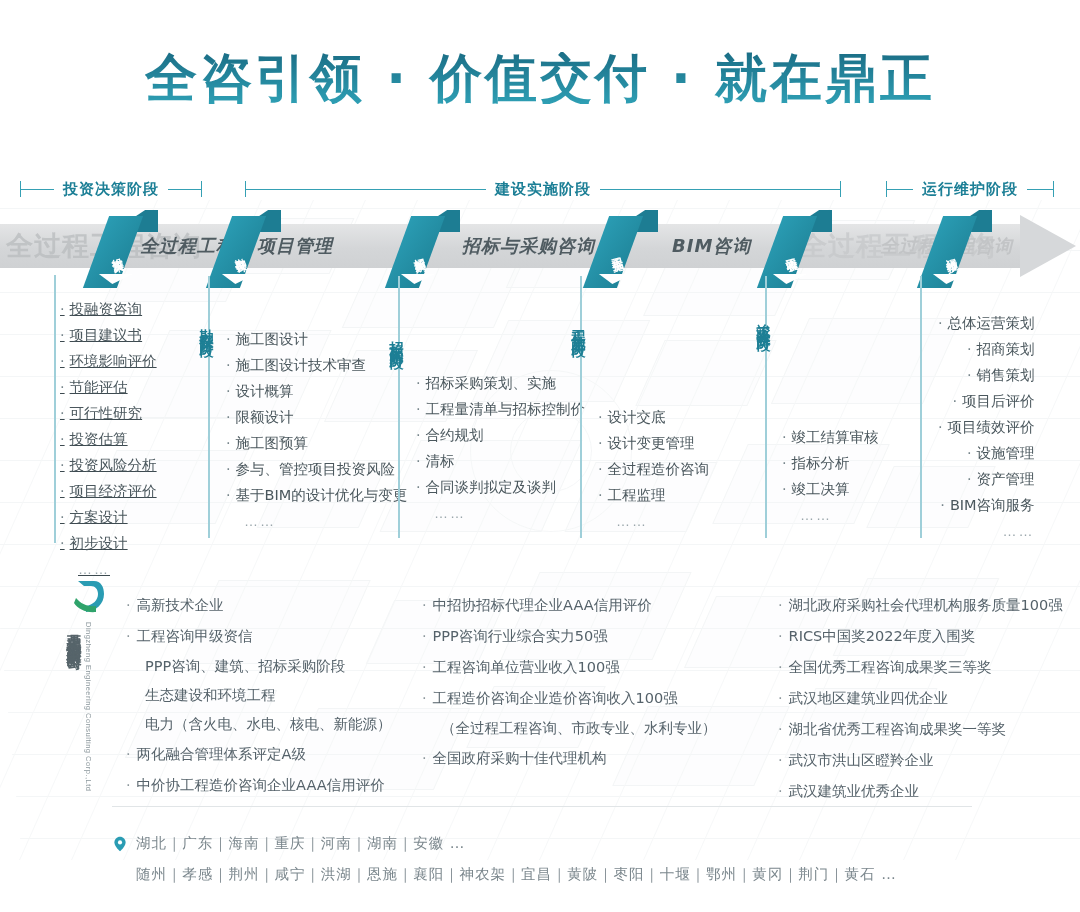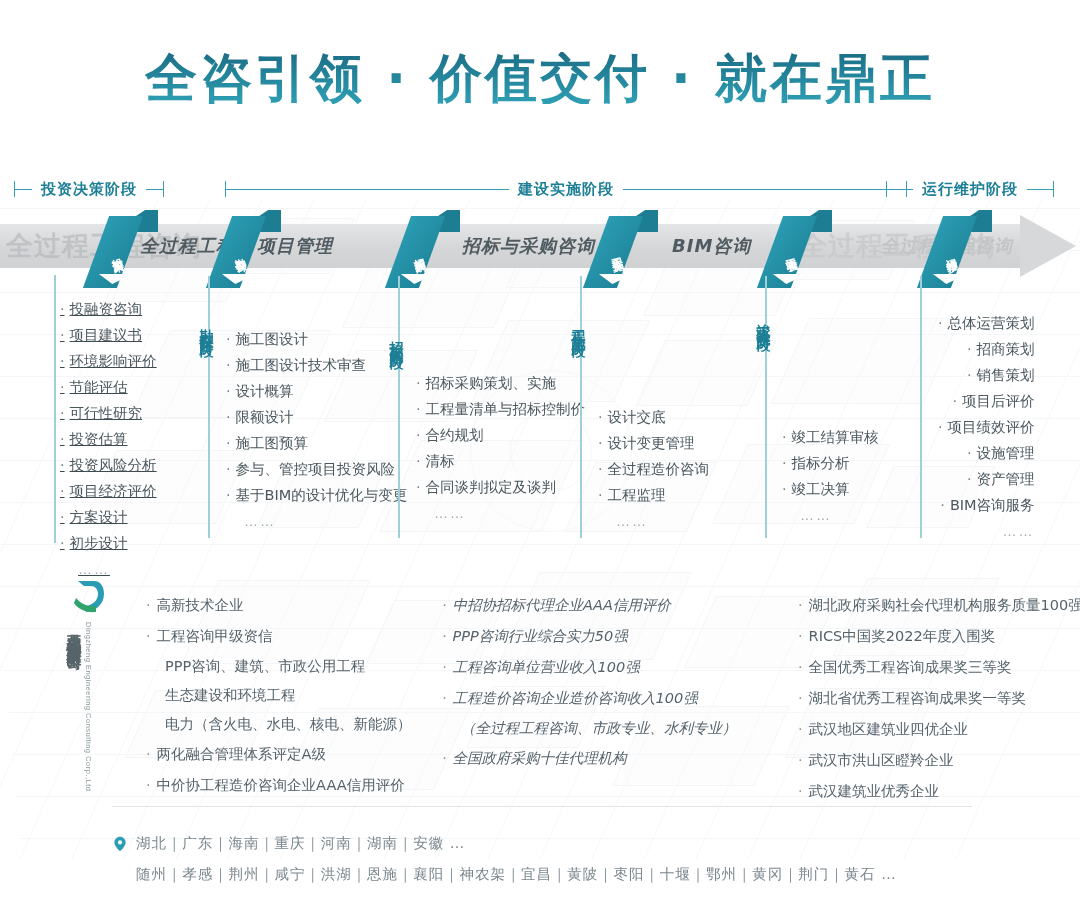--- a/index.html
+++ b/index.html
@@ -137,21 +137,21 @@
     font-size:15px;font-weight:bold;color:#56646a;letter-spacing:2px;
     white-space:nowrap;
     font-family:"DejaVu Sans","Liberation Sans",sans-serif;
   }
   .logo-vtext-en{
     position:absolute;left:26px;top:44px;
     writing-mode:vertical-rl;
     font-size:7.5px;color:#8b979c;letter-spacing:.5px;white-space:nowrap;
     font-family:"Liberation Sans",sans-serif;
   }
-  .cred-col{position:absolute;margin-left:20px;}
+  .cred-col{position:absolute;}
   .cred-col .c-it{
     font-size:14.5px;color:#55626a;line-height:31px;white-space:nowrap;
     font-family:"DejaVu Sans","Liberation Sans",sans-serif;
   }
   .cred-col .c-it .dot{color:#8d989d;margin-right:6px;}
   .cred-col .c-sub{
     font-size:14.5px;color:#55626a;line-height:29px;white-space:nowrap;
     padding-left:19px;
     font-family:"DejaVu Sans","Liberation Sans",sans-serif;
   }
@@ -240,28 +240,28 @@
     <div class="circ" style="left:470px;top:170px;width:160px;height:160px"></div>
     <div class="circ" style="left:510px;top:210px;width:80px;height:80px"></div>
   </div>
 
 <div class="title-wrap">
   <div class="main-title">全咨引领 · 价值交付 · 就在鼎正</div>
   
 </div>
 
 <div class="phase-row" id="phase-row">
-    <div class="phase" style="left: 14px; width: 150px;">
+    <div class="phase" style="left: 20px; width: 182px;">
       <span class="cap"></span>
       <span class="bar"></span>
       <span class="lbl">投资决策阶段</span>
       <span class="bar"></span>
       <span class="cap"></span>
     </div>
-    <div class="phase" style="left: 225px; width: 682px;">
+    <div class="phase" style="left: 245px; width: 596px;">
       <span class="cap"></span>
       <span class="bar"></span>
       <span class="lbl">建设实施阶段</span>
       <span class="bar"></span>
       <span class="cap"></span>
     </div>
     <div class="phase" style="left: 886px; width: 168px;">
       <span class="cap"></span>
       <span class="bar"></span>
       <span class="lbl">运行维护阶段</span>
@@ -399,40 +399,40 @@
     </svg>
   </div>
   <div class="logo-vtext">鼎正工程咨询股份有限公司</div>
   <div class="logo-vtext-en">Dingzheng Engineering Consulting Corp.,Ltd</div>
 </div>
 
 <div id="credentials">
     <div class="cred-col" style="left: 126px; top: 590px;">
       <div class="c-it"><span class="dot">·</span>高新技术企业</div>
       <div class="c-it"><span class="dot">·</span>工程咨询甲级资信</div>
-      <div class="c-sub">PPP咨询、建筑、市政公用工程</div>
+      <div class="c-sub">PPP咨询、建筑、招标采购阶段</div>
       <div class="c-sub">生态建设和环境工程</div>
       <div class="c-sub">电力（含火电、水电、核电、新能源）</div>
       <div class="c-it"><span class="dot">·</span>两化融合管理体系评定A级</div>
       <div class="c-it"><span class="dot">·</span>中价协工程造价咨询企业AAA信用评价</div>
     </div>
-    <div class="cred-col" style="left: 422px; top: 590px; font-style: italic;">
+    <div class="cred-col" style="left: 422px; top: 590px;">
       <div class="c-it"><span class="dot">·</span>中招协招标代理企业AAA信用评价</div>
       <div class="c-it"><span class="dot">·</span>PPP咨询行业综合实力50强</div>
       <div class="c-it"><span class="dot">·</span>工程咨询单位营业收入100强</div>
       <div class="c-it"><span class="dot">·</span>工程造价咨询企业造价咨询收入100强</div>
       <div class="c-sub">（全过程工程咨询、市政专业、水利专业）</div>
       <div class="c-it"><span class="dot">·</span>全国政府采购十佳代理机构</div>
     </div>
     <div class="cred-col" style="left: 778px; top: 590px;">
       <div class="c-it"><span class="dot">·</span>湖北政府采购社会代理机构服务质量100强</div>
       <div class="c-it"><span class="dot">·</span>RICS中国奖2022年度入围奖</div>
       <div class="c-it"><span class="dot">·</span>全国优秀工程咨询成果奖三等奖</div>
+      <div class="c-it"><span class="dot">·</span>武汉地区建筑业四优企业</div>
       <div class="c-it"><span class="dot">·</span>湖北省优秀工程咨询成果奖一等奖</div>
-      <div class="c-it"><span class="dot">·</span>武汉地区建筑业四优企业</div>
       <div class="c-it"><span class="dot">·</span>武汉市洪山区瞪羚企业</div>
       <div class="c-it"><span class="dot">·</span>武汉建筑业优秀企业</div>
     </div>
   </div>
 
 <div class="hr-foot"></div>
 
 <div class="footer">
   <div class="foot-row">
     <span class="pin">

